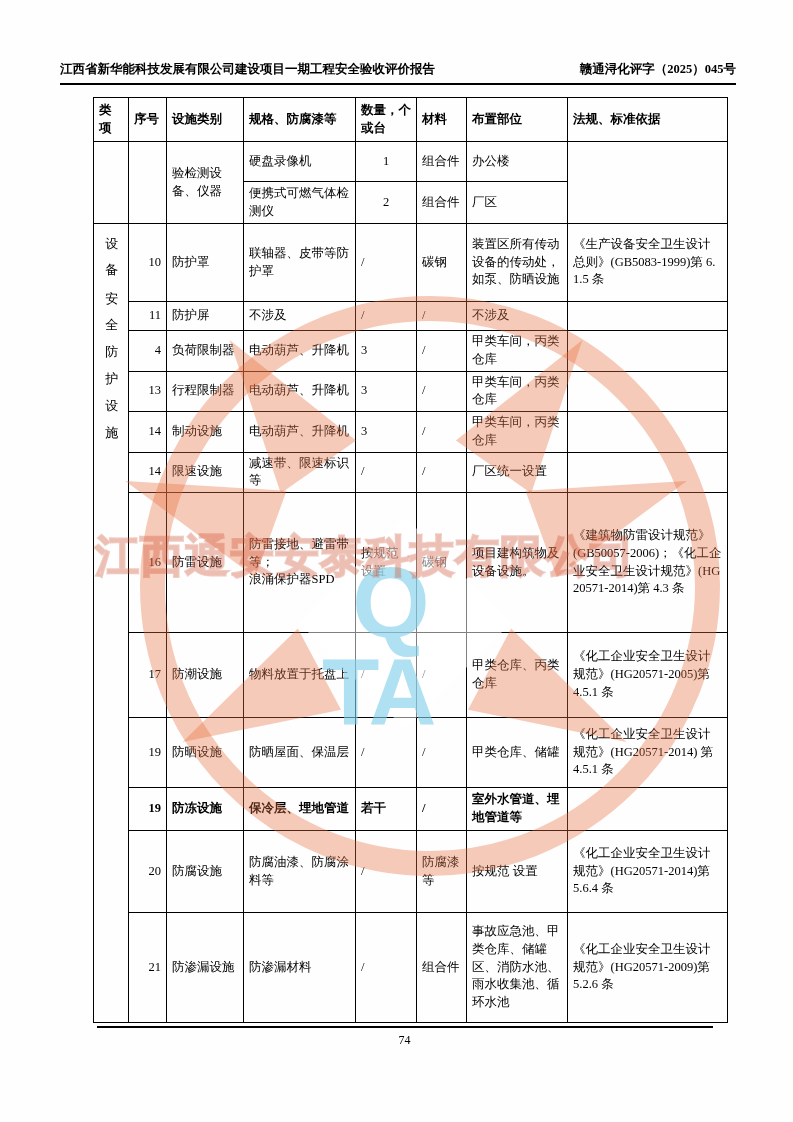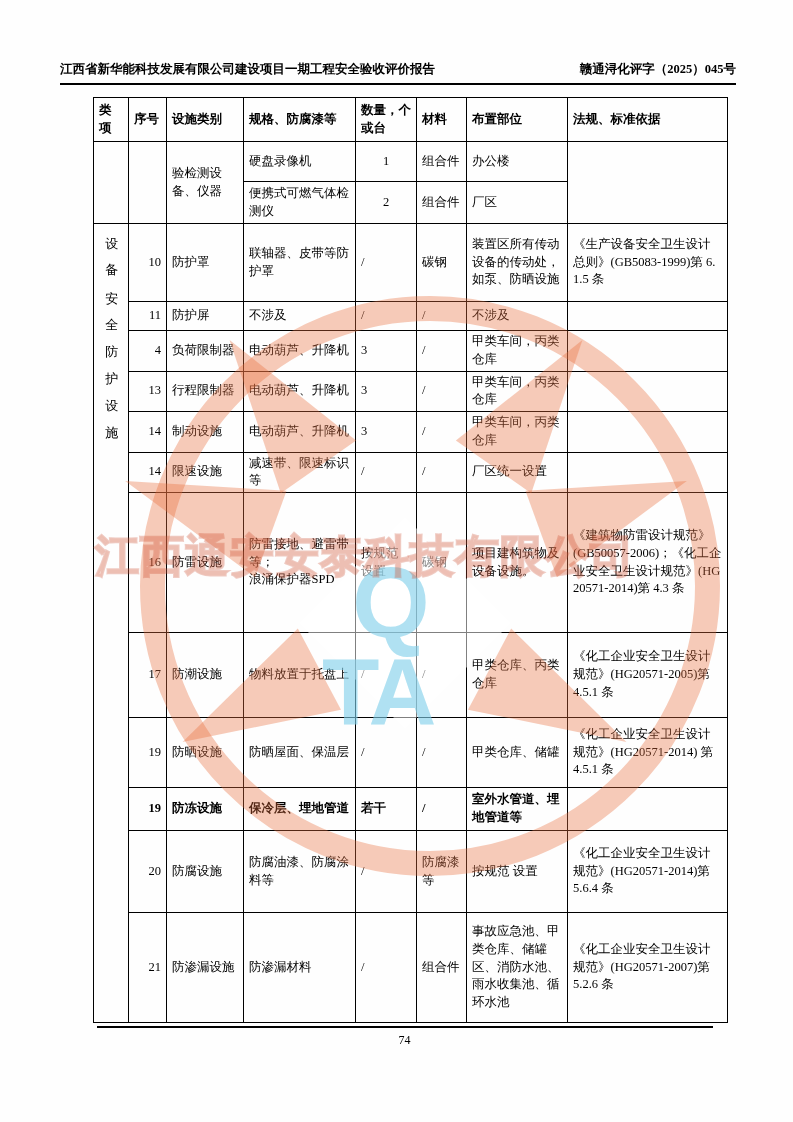--- a/index.html
+++ b/index.html
@@ -230,21 +230,21 @@
           <td>按规范 设置</td>
           <td>《化工企业安全卫生设计规范》(HG20571-2014)第 5.6.4 条</td>
         </tr>
         <tr style="height: 110px;">
           <td class="c-no">21</td>
           <td>防渗漏设施</td>
           <td class="c-spec">防渗漏材料</td>
           <td>/</td>
           <td>组合件</td>
           <td>事故应急池、甲类仓库、储罐区、消防水池、雨水收集池、循环水池</td>
-          <td>《化工企业安全卫生设计规范》(HG20571-2007)第 5.2.6 条</td>
+          <td>《化工企业安全卫生设计规范》(HG20571-2009)第 5.2.6 条</td>
         </tr>
       </tbody>
   </table>
 
   <div class="wm wm-ring"></div>
   <div class="wm spoke s1"></div>
   <div class="wm spoke s2"></div>
   <div class="wm spoke s3"></div>
   <div class="wm spoke s4"></div>
   <div class="wm spoke s5"></div>

